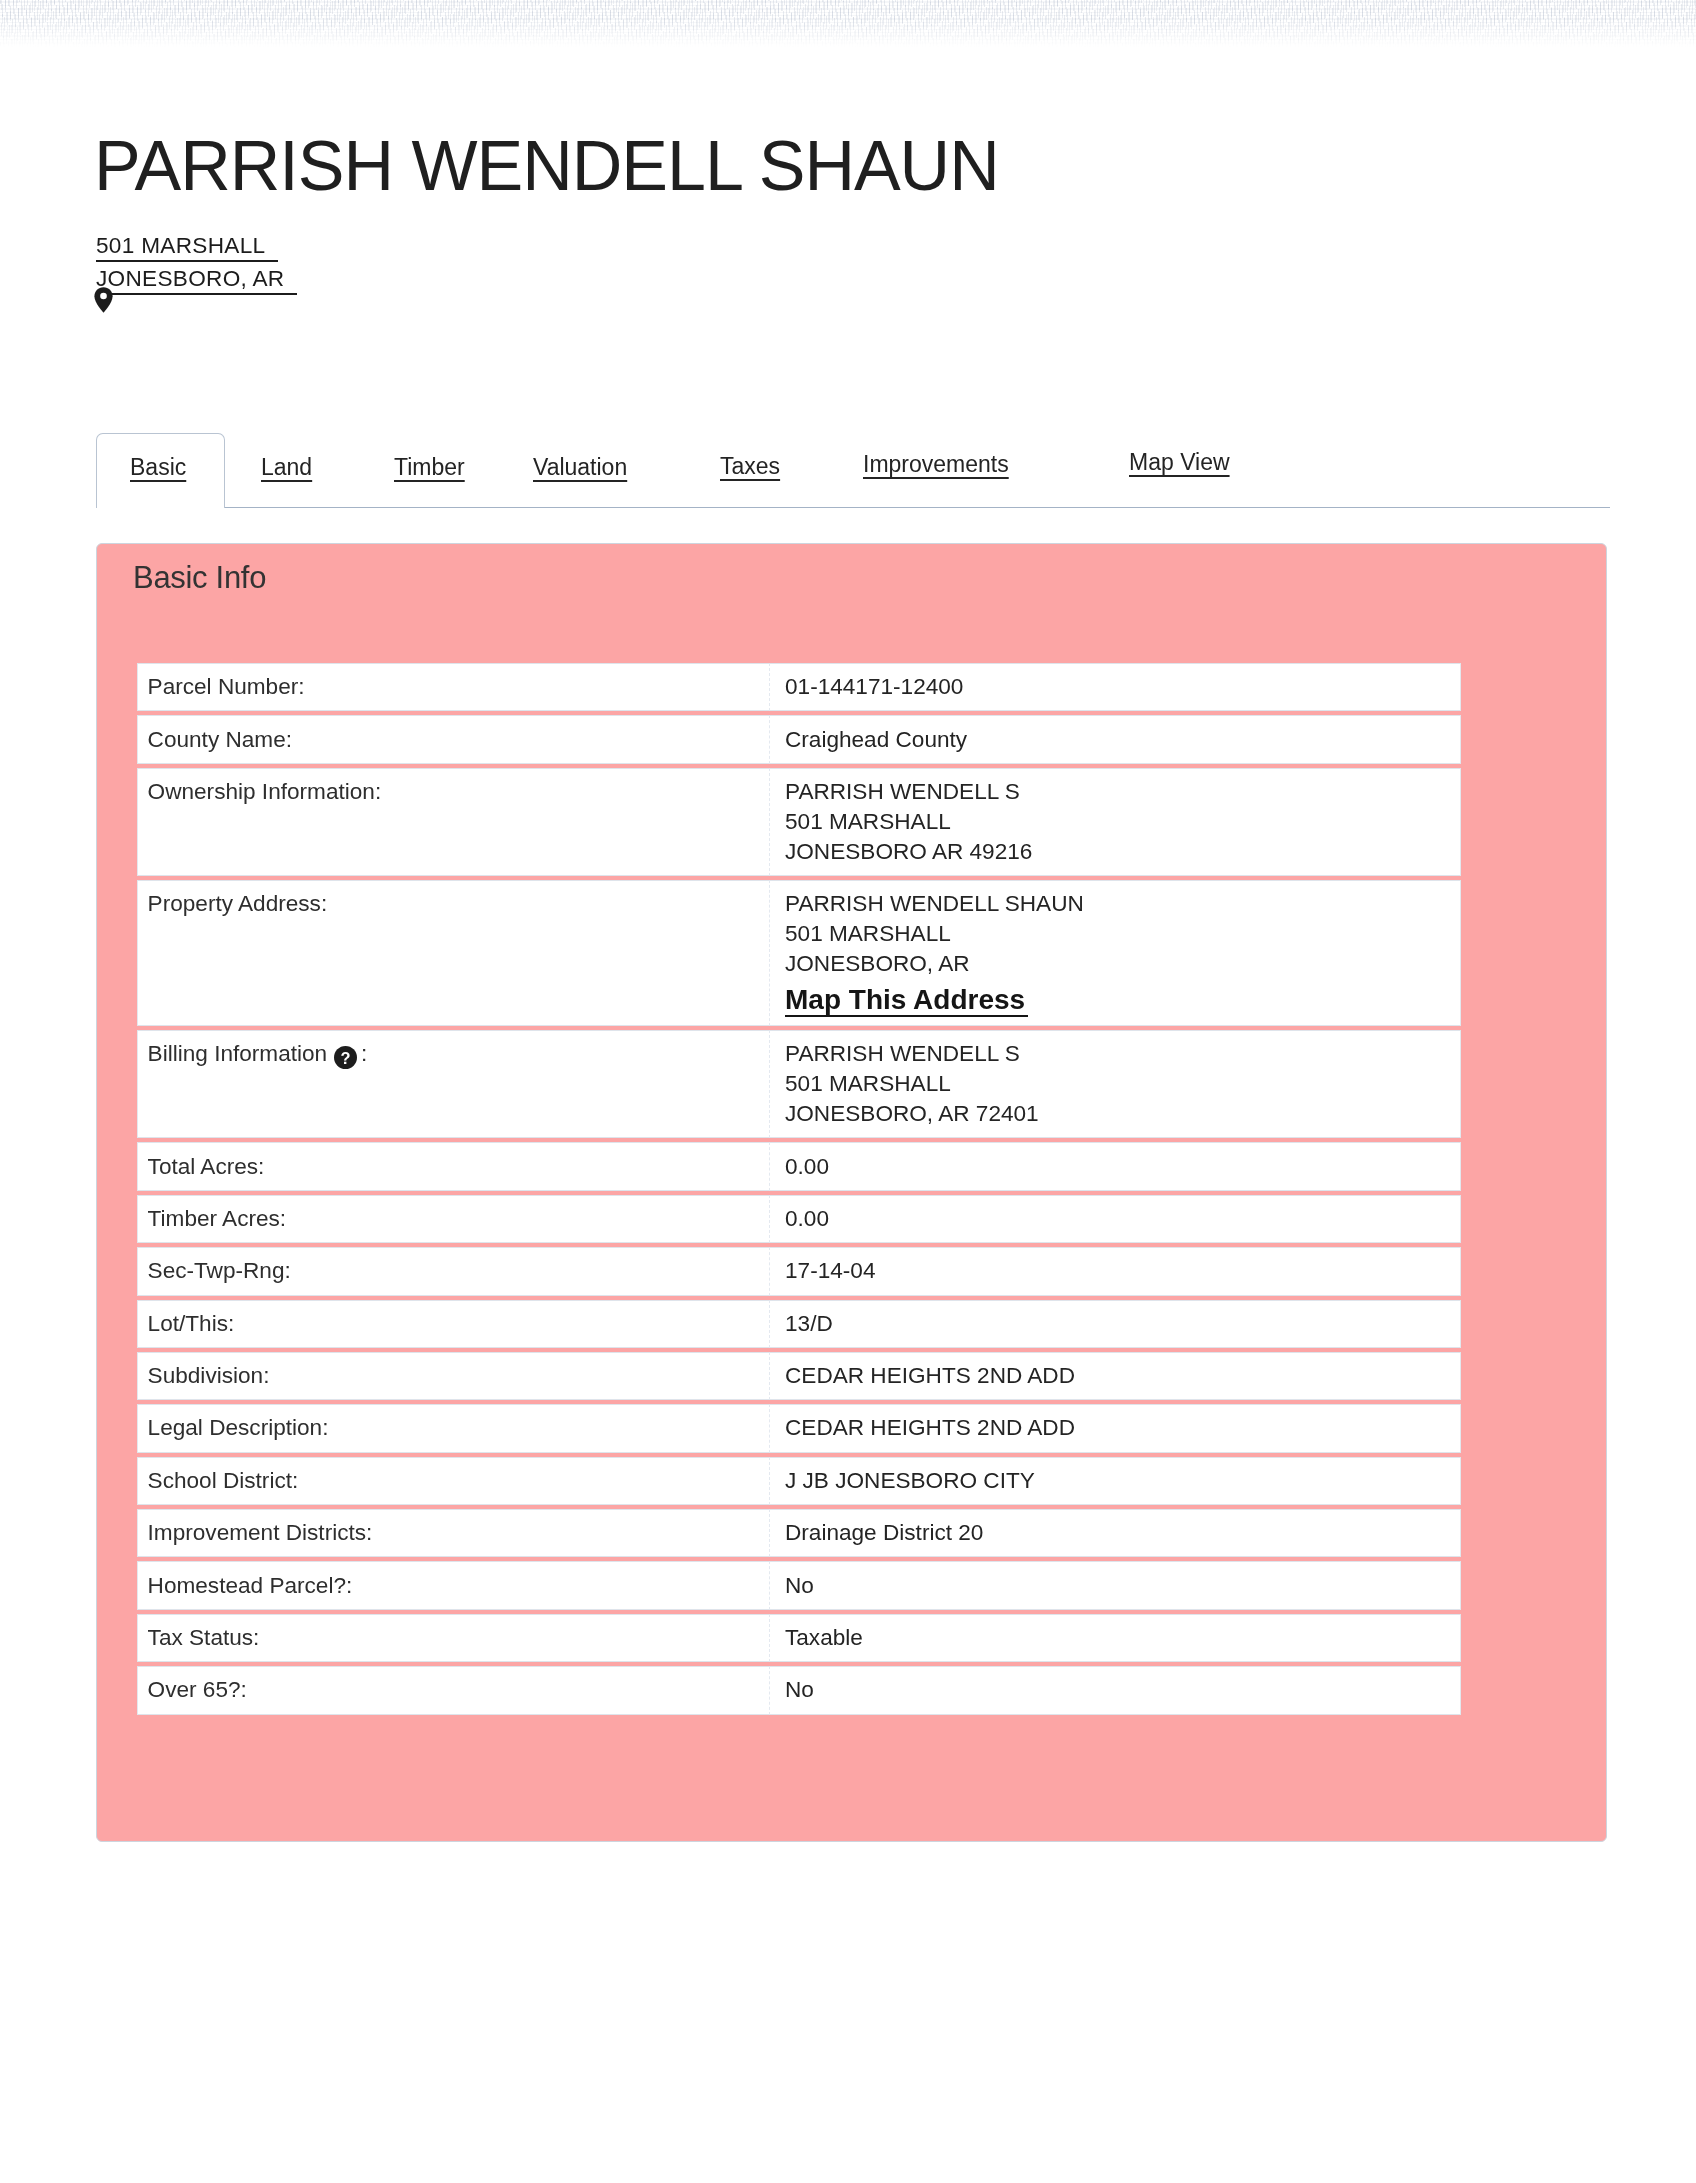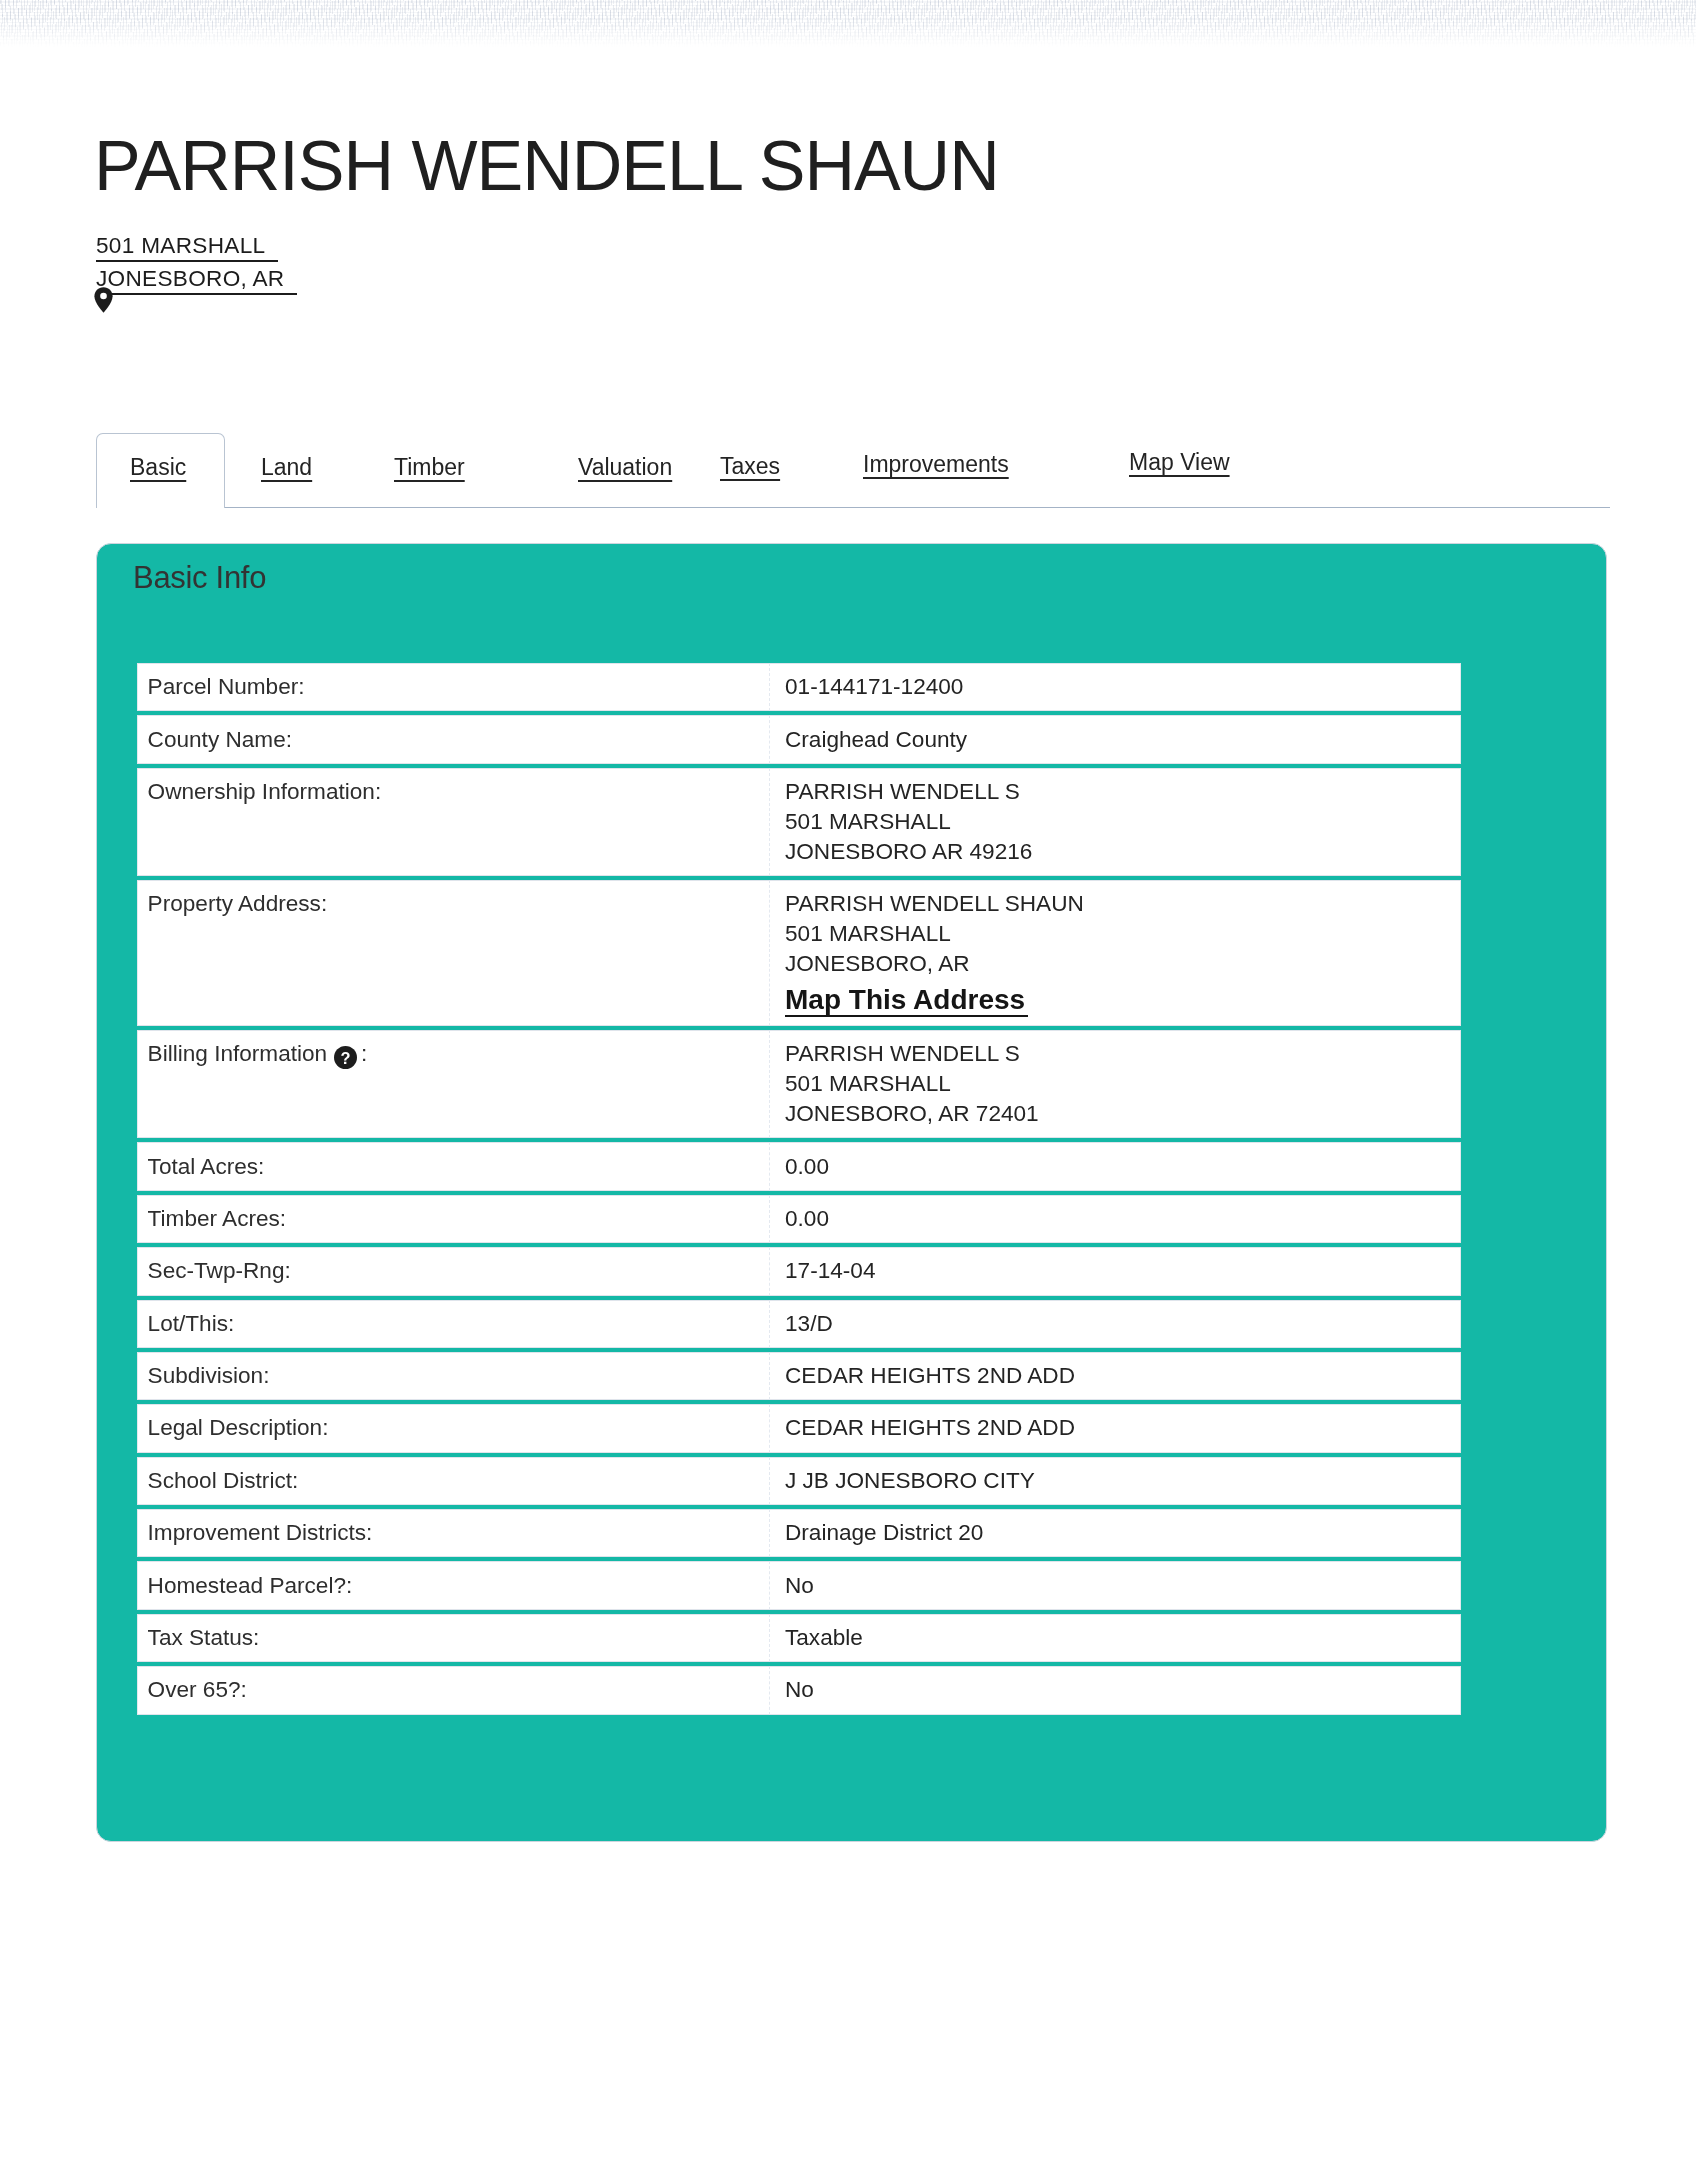--- a/index.html
+++ b/index.html
@@ -39,21 +39,21 @@
   .tab-underline-row{
     position:absolute;left:129px;bottom:0;width:1385px;height:1.4px;background:#a4b3c6;
   }
   .tab-link{
     position:absolute;font-size:23px;color:#242424;white-space:nowrap;cursor:pointer;
     text-decoration:underline;text-decoration-thickness:2.1px;text-underline-offset:4.8px;
   }
   
   .panel{
     position:absolute;left:96px;top:543px;width:1511px;height:1299px;box-sizing:border-box;
-    border:0.7px solid #cdd5de;border-radius:15px;background:#14b8a6;
+    border:0.7px solid #cdd5de;border-radius:6px;background:#fca5a5;
   }
   .panel-heading{
     position:absolute;left:36px;top:16.4px;margin:0;
     font-size:31px;font-weight:400;color:#333;letter-spacing:-0.3px;
   }
   table.info-table{
     position:absolute;left:40px;top:115px;width:1324px;
     border-collapse:separate;border-spacing:0 4.8px;table-layout:fixed;
   }
   .info-table td{
@@ -96,21 +96,21 @@
   <circle cx="12" cy="11" r="4.2" fill="#ffffff"></circle>
 </svg>
 
 <div class="tab-bar">
   <div class="tab-active-box"></div>
   <div class="tab-underline-row"></div>
 
 <a class="tab-link" style="left: 34px; top: 20.5px;">Basic</a>
     <a class="tab-link" style="left: 165px; top: 20.5px;">Land</a>
     <a class="tab-link" style="left: 298px; top: 20.5px;">Timber</a>
-    <a class="tab-link" style="left: 437px; top: 20.5px; margin-left: 45px;">Valuation</a>
+    <a class="tab-link" style="left: 437px; top: 20.5px;">Valuation</a>
     <a class="tab-link" style="left: 624px; top: 20px;">Taxes</a>
     <a class="tab-link" style="left: 767px; top: 18px;">Improvements</a>
     <a class="tab-link" style="left: 1017px; top: 15.7px; margin-left: 16px;">Map View</a>
   </div>
 
 <div class="panel">
   <h2 class="panel-heading">Basic Info</h2>
   <table class="info-table">
     <tbody>
         <tr>

